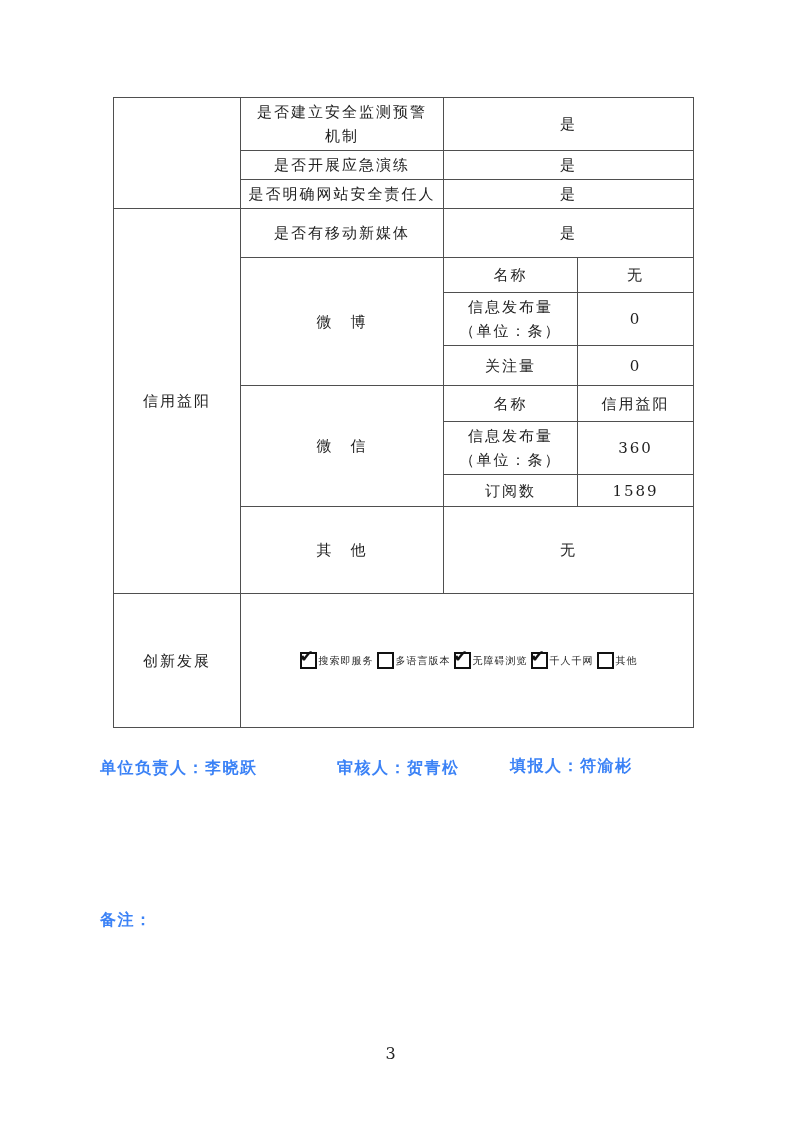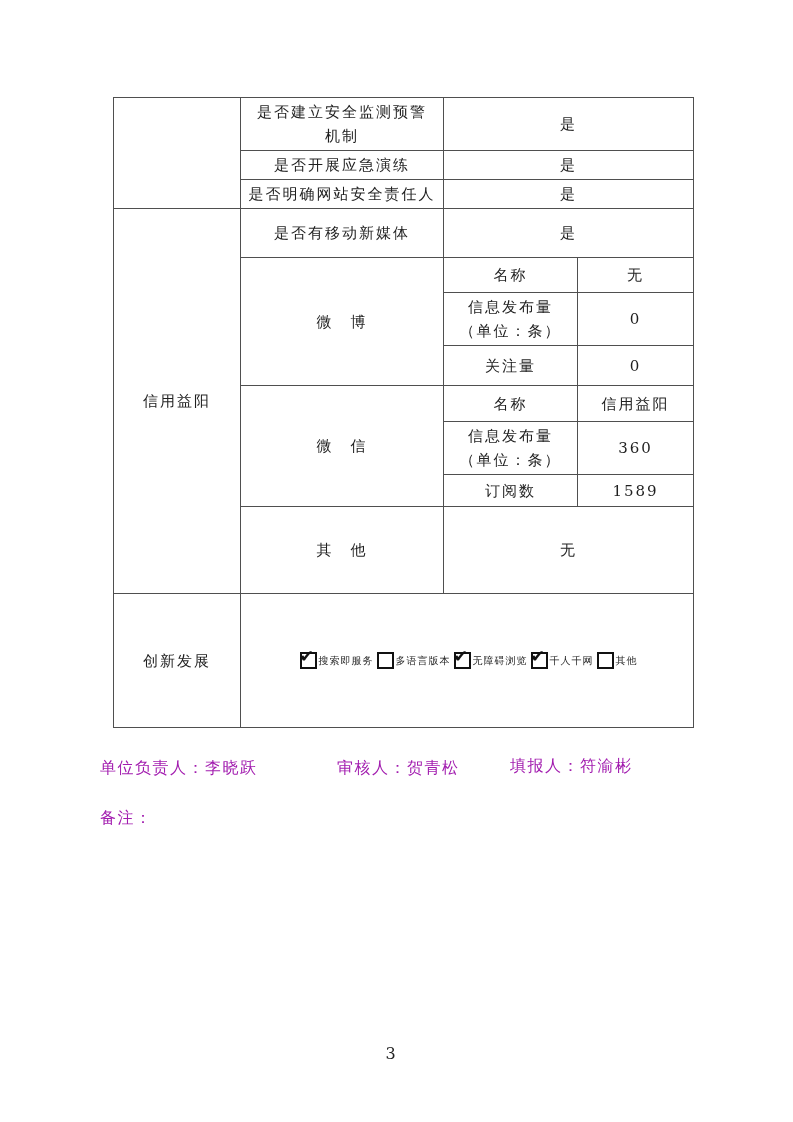--- a/index.html
+++ b/index.html
@@ -55,24 +55,24 @@
     font-family:"DejaVu Sans","Liberation Sans",sans-serif;
     font-size:17px;
     font-weight:bold;
     color:#111111;
     line-height:1.2;
   }
   
   .f-item{
     position:absolute;
     font-size:16px;
-    font-weight:normal;
+    font-weight:bold;
     letter-spacing:1.5px;
     white-space:nowrap;
-    color:#a21caf;
+    color:#3b82f6;
   }
   .f-right{text-align:right;}
   .page-number{
     position:absolute;
     top:1044px;left:0;
     width:100%;
     text-align:center;
     font-size:16px;
     font-weight:normal;
     color:#222222;
@@ -191,19 +191,19 @@
     <span>单位负责人：</span><span>李晓跃</span>
   </div>
   <div class="f-item" style="left:337px;top:758px;">
     <span>审核人：</span><span>贺青松</span>
   </div>
   <div class="f-item" style="left:510px;top:756px;">
     <span>填报人：</span><span>符渝彬</span>
   </div>
 
 
-  <div class="f-item" style="left:100px;top:808px;">
+  <div class="f-item" style="left:100px;top:910px;">
     <span>备注：</span><span></span>
   </div>
 
   <div class="page-number">3</div>
 
 </div>
 
 </body></html>

